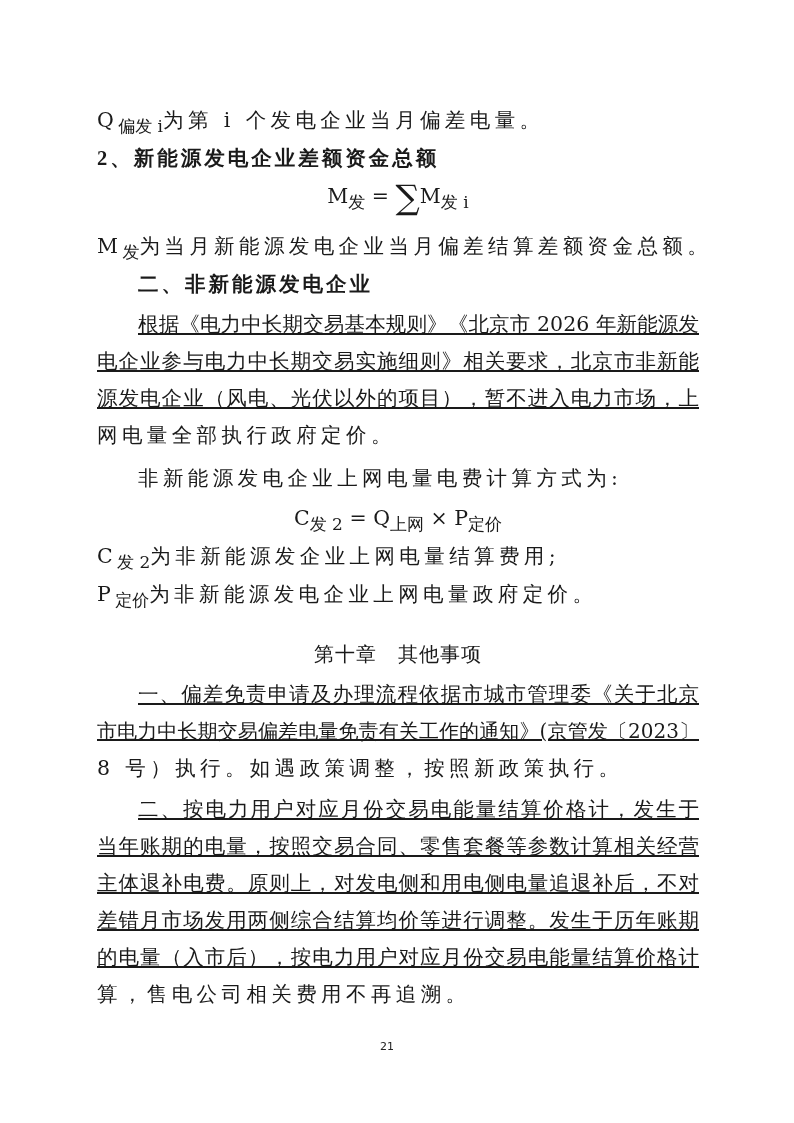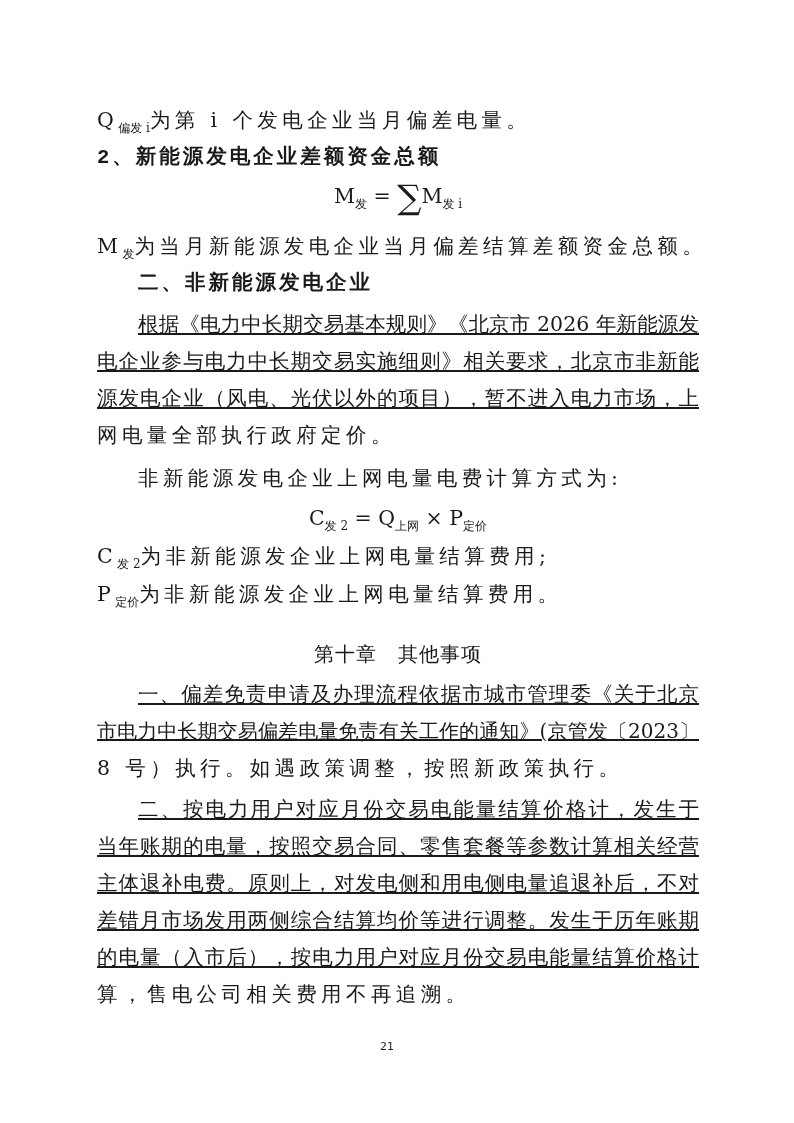--- a/index.html
+++ b/index.html
@@ -8,24 +8,24 @@
     font-family: "DejaVu Serif", "Liberation Serif", serif;
     color: #1a1a1a;
   }
   .page { position: absolute; left: 97px; top: 100px; width: 602px; }
   .line {
     position: absolute; left: 0; width: 602px;
     font-size: 20.5px; line-height: 28px; white-space: nowrap;
     letter-spacing: 4.4px;
   }
   .indent { padding-left: 41px; box-sizing: border-box; }
-  .bold { font-family: Liberation Mono, monospace; font-weight: bold; letter-spacing: 3px; }
+  .bold { font-family: Liberation Serif, serif; font-weight: bold; letter-spacing: 3px; }
   .center { text-align: center; letter-spacing: 0; }
   .just { text-align: justify; text-align-last: justify; letter-spacing: 0; text-decoration: underline; }
-  sub { font-size: 12px; vertical-align: -5px; letter-spacing: 0; margin-top: 37px; }
+  sub { font-size: 17px; vertical-align: -5px; letter-spacing: 0; margin-top: 37px; }
   .sigma { font-size: 34px; vertical-align: -6px; font-family: "DejaVu Serif", serif; }
   .chapter { font-family: "DejaVu Sans", "Liberation Sans", sans-serif; font-weight: normal; font-size: 20px; text-align:center; letter-spacing: 1px; }
   .pageno { position: absolute; top: 1040px; left: 0; width: 774px; text-align: center;
             font-family: "DejaVu Sans", sans-serif; font-size: 11px; color: #222; }
 </style>
 </head>
 <body>
 
 <div class="page">
 
@@ -54,21 +54,21 @@
 
   <div class="line center" style="top:404px">
     <span>C</span><sub>发 2</sub><span style="white-space:pre"> = </span><span>Q</span><sub>上网</sub><span style="white-space:pre"> × </span><span>P</span><sub>定价</sub>
   </div>
 
   <div class="line" style="top:442px">
     <span>C</span><sub>发 2</sub><span>为非新能源发企业上网电量结算费用;</span>
   </div>
 
   <div class="line" style="top:480px">
-    <span>P</span><sub>定价</sub><span>为非新能源发企业上网电量结算费用。</span>
+    <span>P</span><sub>定价</sub><span>为非新能源发电企业上网电量政府定价。</span>
   </div>
 
   <div class="line chapter" style="top:540px; white-space:pre">第十章　其他事项</div>
 
   <div class="line indent just" style="top:580px">一、偏差免责申请及办理流程依据市城市管理委《关于北京</div>
   <div class="line just" style="top:617px; font-size:20px">市电力中长期交易偏差电量免责有关工作的通知》(京管发〔2023〕</div>
   <div class="line" style="top:654px">8 号）执行。如遇政策调整，按照新政策执行。</div>
 
   <div class="line indent just" style="top:695px">二、按电力用户对应月份交易电能量结算价格计，发生于</div>
   <div class="line just" style="top:732px">当年账期的电量，按照交易合同、零售套餐等参数计算相关经营</div>

